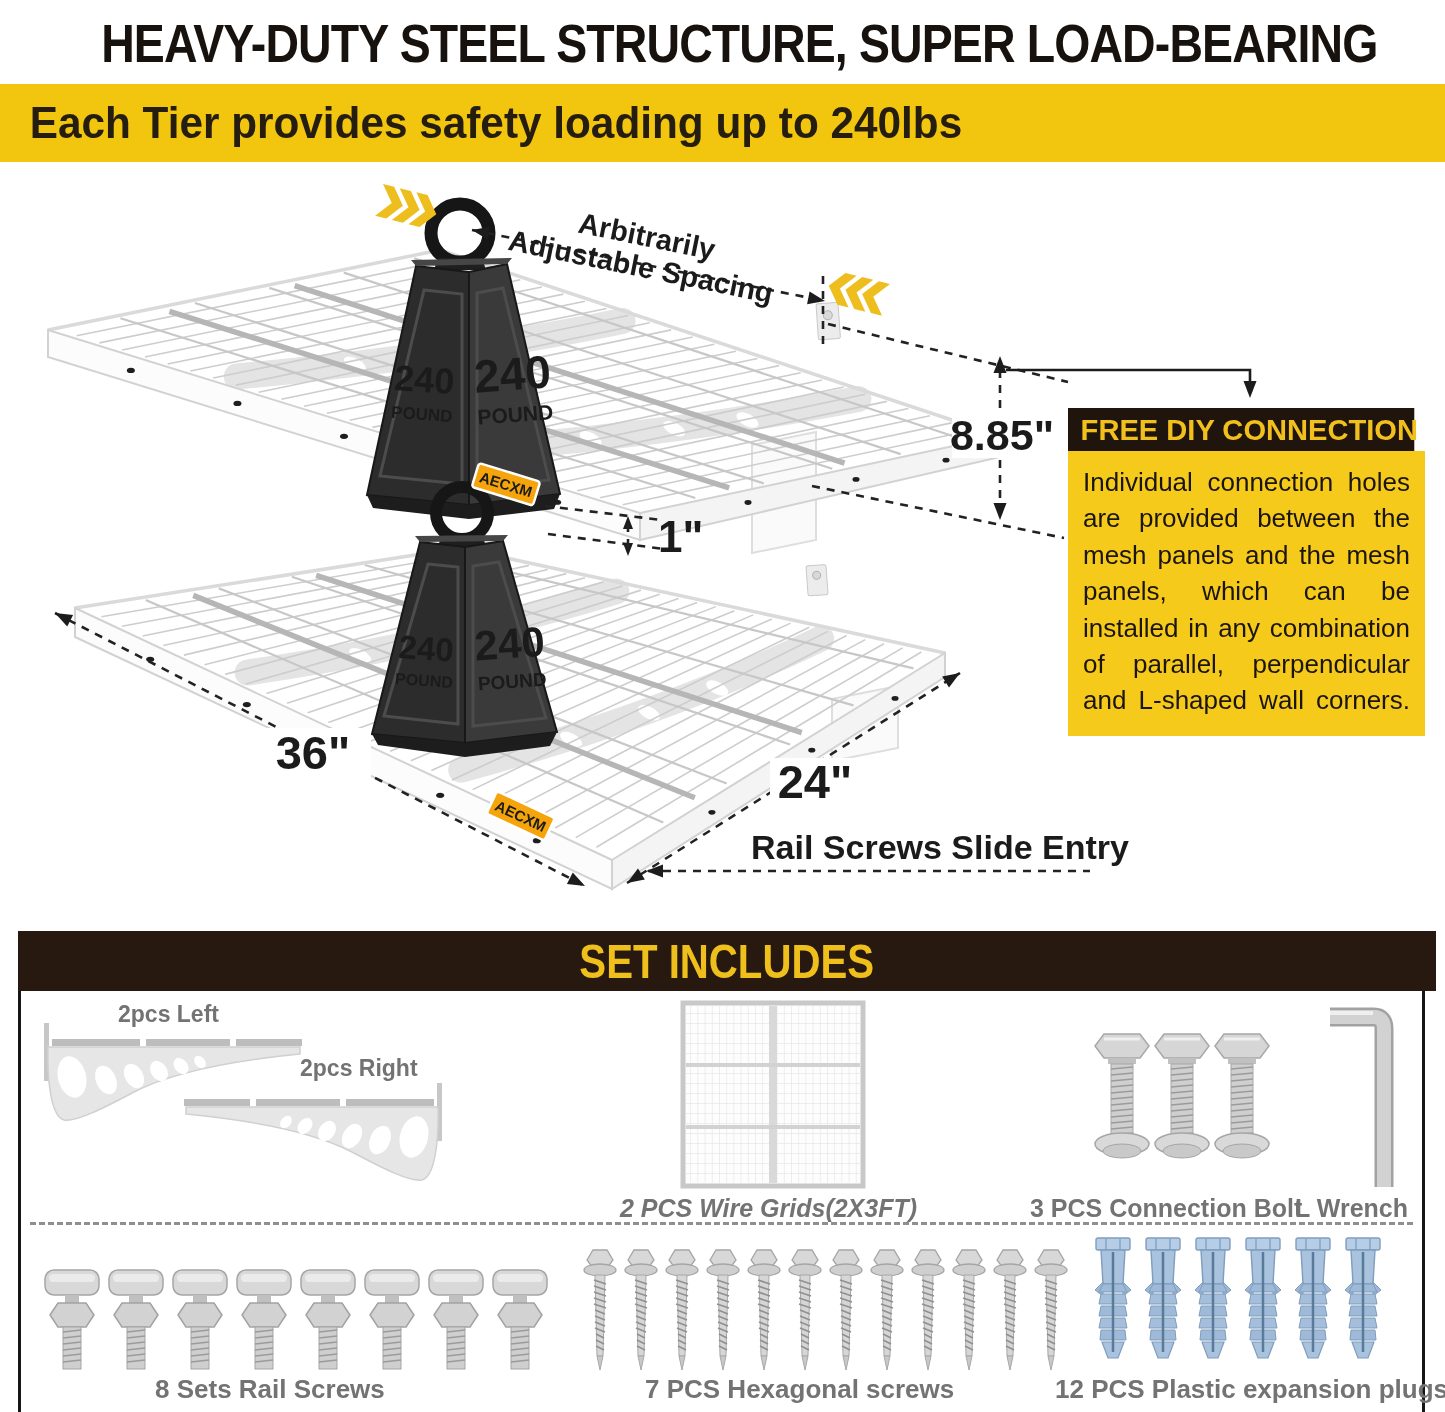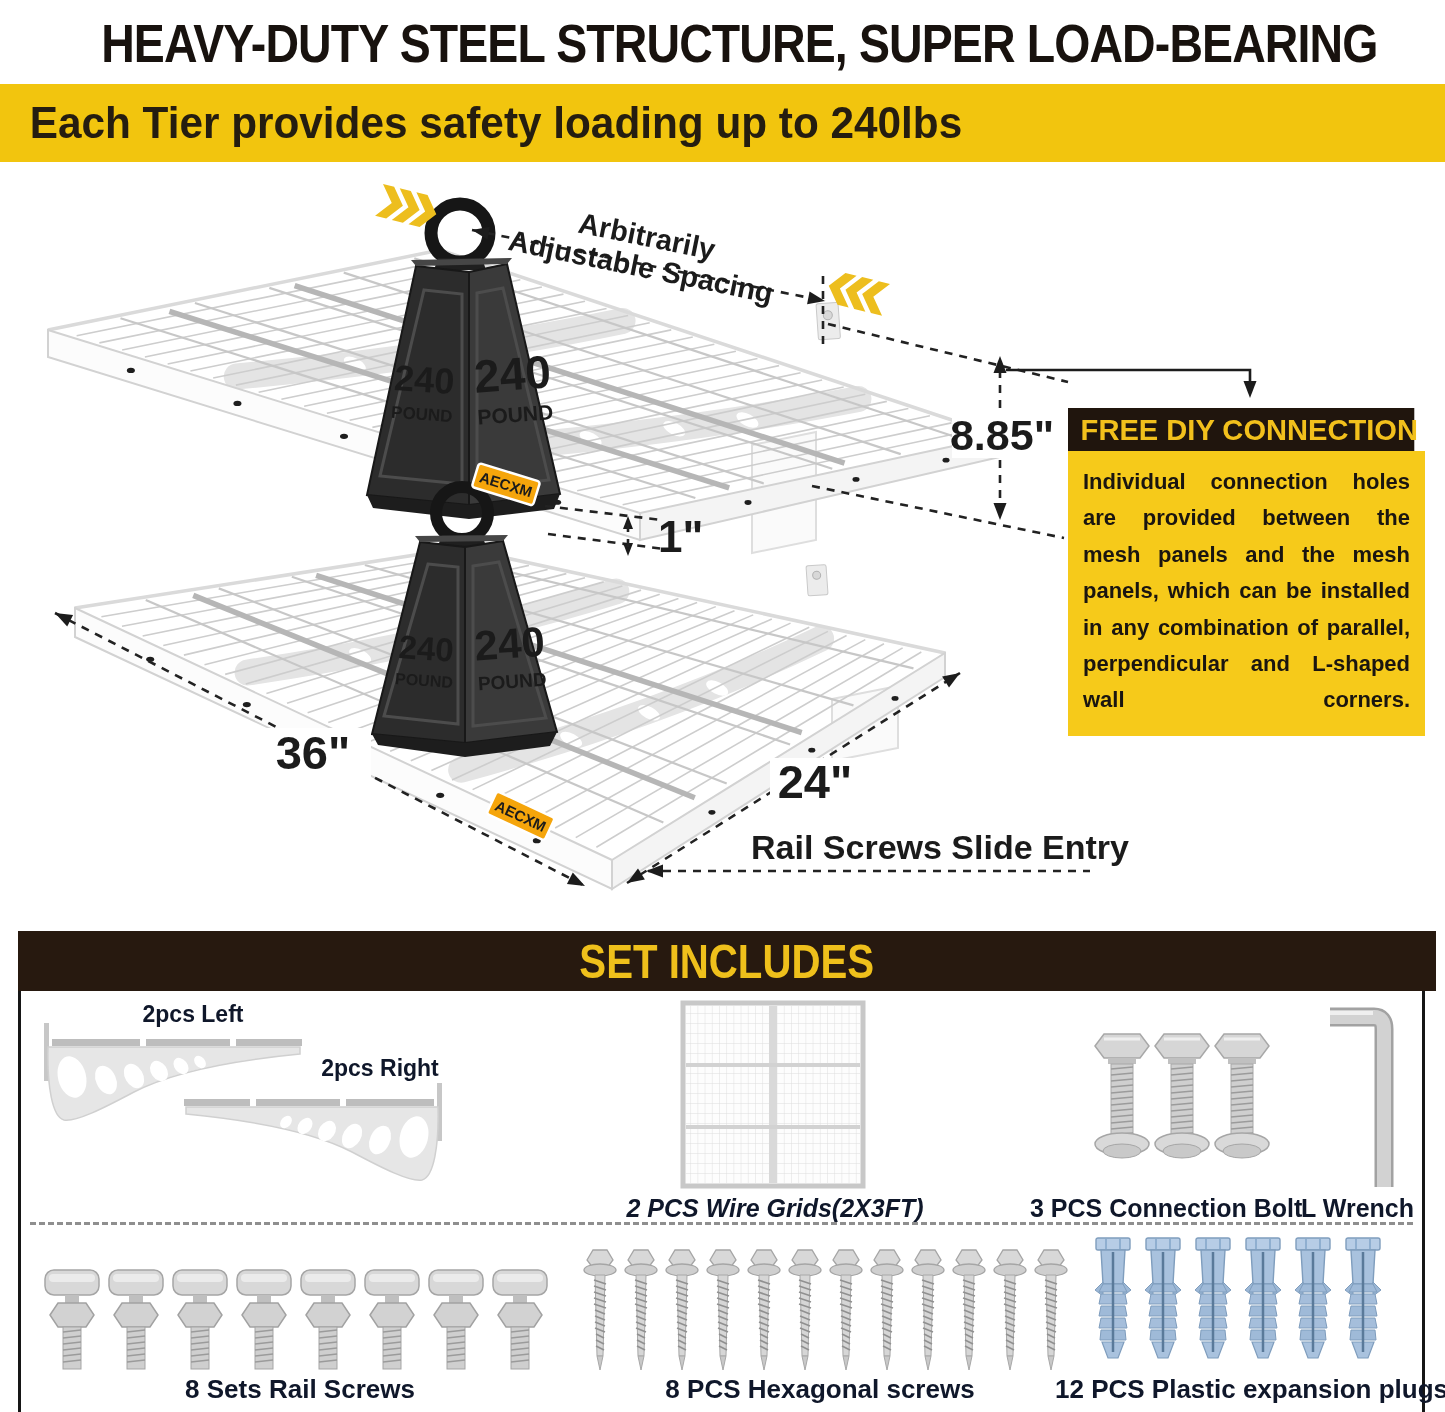--- a/index.html
+++ b/index.html
@@ -15,31 +15,31 @@
   
   .scene{position:absolute;top:154px;left:0;}
   .t{font-family:"Liberation Sans",sans-serif;font-weight:bold;fill:#1b1b1b;}
   .dash{stroke:#222;stroke-width:2.6;stroke-dasharray:8 7;fill:none;}
   .solid{stroke:#1c1c1c;stroke-width:2.6;fill:none;}
   .ah{fill:#1c1c1c;}
   
   .callout{position:absolute;left:1068px;top:400px;width:357px;}
   .callout-title{background:#20150d;color:#F2C01C;height:43px;line-height:43px;
      font-size:30px;font-weight:bold;padding-left:13px;transform:scaleX(0.97);transform-origin:left;white-space:nowrap;}
-  .callout-body{background:#F6CA1A;color:#1a1510;font-size:22px;font-weight:bold;line-height:36.4px;
+  .callout-body{background:#F6CA1A;color:#1a1510;font-size:26px;font-weight:normal;line-height:36.4px;
      padding:13px 15px 17px 15px;text-align:justify;text-align-last:justify;}
   
   .set-bar{position:absolute;left:18px;top:923px;width:1418px;height:60px;background:#27190F;
      display:flex;align-items:center;justify-content:center;}
   .set-bar span{color:#EFC01B;font-size:49px;font-weight:bold;transform:scaleX(0.82);letter-spacing:0px;white-space:nowrap;}
   .set-panel{position:absolute;left:18px;top:983px;width:1407px;height:424px;background:#fff;
      border:3px solid #161616;border-top:none;box-sizing:border-box;}
   .panel-divider{position:absolute;left:30px;top:1214px;width:1383px;border-top:3px dashed #8f8f8f;}
   .parts-svg{position:absolute;left:18px;top:983px;}
-  .cap{position:absolute;font-weight:bold;color:#0f172a;text-align:center;font-size:26px;white-space:nowrap;}
+  .cap{position:absolute;font-weight:bold;color:#737373;font-size:26px;white-space:nowrap;}
 </style>
 </head>
 <body>
 
 <div class="page">
 
   <div class="header-title">HEAVY-DUTY STEEL STRUCTURE, SUPER LOAD-BEARING</div>
 
   <div class="banner">
     <span>Each Tier provides safety loading up to 240lbs</span>
@@ -445,16 +445,16 @@
   </svg>
 
   <div class="panel-divider"></div>
 
   <div class="cap" style="left:118px;top:993px;width:150px;font-size:23px;">2pcs Left</div>
   <div class="cap" style="left:300px;top:1047px;width:160px;font-size:23px;">2pcs Right</div>
   <div class="cap" style="left:620px;top:1186px;width:310px;font-size:25px;font-style:italic;">2 PCS Wire Grids(2X3FT)</div>
   <div class="cap" style="left:1030px;top:1186px;width:260px;font-size:25px;">3 PCS Connection Bolt</div>
   <div class="cap" style="left:1295px;top:1186px;width:125px;font-size:25px;">L Wrench</div>
   <div class="cap" style="left:155px;top:1366px;width:290px;">8 Sets Rail Screws</div>
-  <div class="cap" style="left:645px;top:1366px;width:350px;">8 PCS Hexagonal screws</div>
+  <div class="cap" style="left:645px;top:1366px;width:350px;">7 PCS Hexagonal screws</div>
   <div class="cap" style="left:1055px;top:1366px;width:375px;">12 PCS Plastic expansion plugs</div>
 
 </div>
 
 </body></html>

